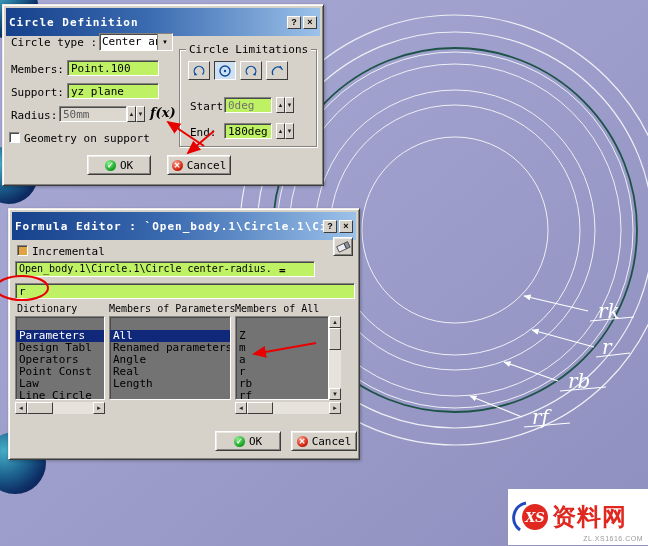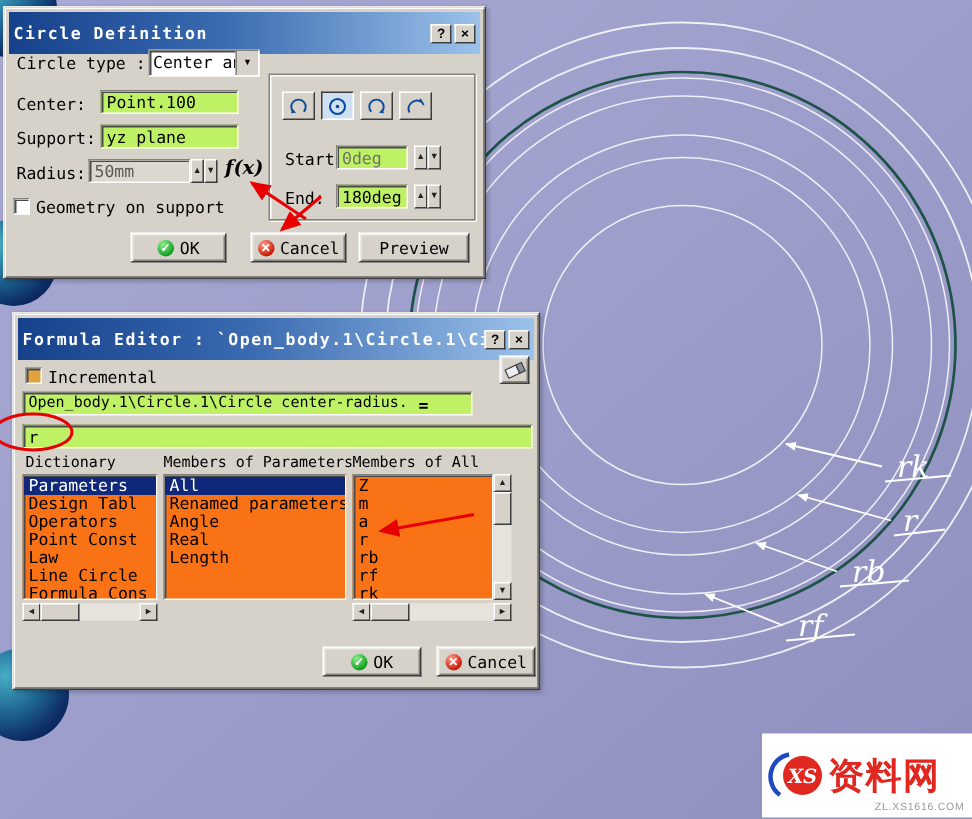--- a/index.html
+++ b/index.html
@@ -48,23 +48,23 @@
   justify-content:center;color:#222;}
 .icobtn{position:absolute;width:22px;height:19px;background:#d6d2ca;border:1px solid;
   border-color:#fff #3c3c3c #3c3c3c #fff;display:flex;align-items:center;justify-content:center;}
 .icobtn.sel{border-color:#3c3c3c #fff #fff #3c3c3c;background:#cfe0f2;}
 .combo{position:absolute;display:flex;background:#fff;border:1px solid;
   border-color:#84827e #fff #fff #84827e;box-shadow:inset 1px 1px 0 #4a4a4a;}
 .combo-text{flex:1;font:11px "DejaVu Sans Mono",monospace;padding:1px 2px;
   white-space:nowrap;overflow:hidden;}
 .combo-btn{width:15px;flex:none;background:#d6d2ca;border-left:1px solid #84827e;font-size:6px;
   display:flex;align-items:center;justify-content:center;}
-.list{position:absolute;background:#f97316;border:1px solid;border-color:#84827e #fff #fff #84827e;
+.list{position:absolute;background:#737373;border:1px solid;border-color:#84827e #fff #fff #84827e;
   box-shadow:inset 1px 1px 0 #4a4a4a;font:11px "DejaVu Sans Mono",monospace;
-  overflow:hidden;padding-top:1px;}
+  overflow:hidden;padding-top:13px;}
 .li{height:12px;line-height:12px;padding:0 3px;white-space:nowrap;overflow:hidden;}
 .li.sel{background:#10287a;color:#fff;}
 .sb{position:absolute;display:flex;background:#e6e3dd;}
 .sb.v{flex-direction:column;}
 .sb-btn{flex:none;width:12px;height:12px;background:#d6d2ca;border:1px solid;
   border-color:#fff #3c3c3c #3c3c3c #fff;font-size:6px;display:flex;align-items:center;
   justify-content:center;color:#222;}
 .sb-thumb{flex:none;background:#d6d2ca;border:1px solid;border-color:#fff #3c3c3c #3c3c3c #fff;}
 .sb.h .sb-thumb{width:26px;height:12px;}
 .sb.v .sb-thumb{width:12px;height:22px;}
@@ -129,38 +129,39 @@
         <span class="tbtn">×</span>
       </span>
     </div>
 
     <div class="lbl" style="left:8px;top:31px">Circle type :</div>
     <div class="combo" style="left:96px;top:28px;width:74px;height:18px">
       <span class="combo-text">Center and</span>
       <span class="combo-btn">▼</span>
     </div>
 
-    <div class="lbl" style="left:8px;top:58px">Center:</div>
+    <div class="lbl" style="left:8px;top:58px">Members:</div>
     <div class="field" style="left:64px;top:55px;width:92px;height:16px">Point.100</div>
 
     <div class="lbl" style="left:8px;top:81px">Support:</div>
     <div class="field" style="left:64px;top:78px;width:92px;height:16px">yz plane</div>
 
     <div class="lbl" style="left:8px;top:104px">Radius:</div>
     <div class="field dis" style="left:56px;top:101px;width:68px;height:16px">50mm</div>
     <div class="spin" style="left:124px;top:101px">
       <span class="sbt">▲</span>
       <span class="sbt">▼</span>
     </div>
     <div class="fx" style="left:147px;top:100px">f(x)</div>
 
     <div class="chk" style="left:6px;top:127px"></div>
     <div class="lbl" style="left:21px;top:127px">Geometry on support</div>
 
     <div class="grp" style="left:176px;top:44px;width:138px;height:98px">
+      <span class="grp-title">Circle Limitations</span>
       <div class="icobtn" style="left:8px;top:11px">
         <svg width="14" height="14">
             <path d="M3.5 10.5 A4.8 4.8 0 1 1 10.5 10.5" fill="none" stroke="#084a9c" stroke-width="1.3"></path>
             <path d="M2 11.5 l3.4 -0.4 l-2.4 -2.4 z" fill="#084a9c"></path>
           </svg>
       </div>
       <div class="icobtn sel" style="left:34px;top:11px">
         <svg width="14" height="14">
             <circle cx="7" cy="7" r="5" fill="none" stroke="#084a9c" stroke-width="1.4"></circle>
             <circle cx="7" cy="7" r="1.2" fill="#084a9c"></circle>
@@ -194,23 +195,20 @@
       </div>
     </div>
 
     <div class="btn" style="left:84px;top:150px;width:64px;height:20px">
       <span class="ball g">✓</span>
       <span>OK</span>
     </div>
     <div class="btn" style="left:164px;top:150px;width:64px;height:20px">
       <span class="ball r">✕</span>
       <span>Cancel</span>
-    </div>
-    <div class="btn" style="left:236px;top:150px;width:74px;height:20px">
-      <span>Preview</span>
     </div>
   </div>
 
   <div class="win" style="left:8px;top:208px;width:352px;height:252px;z-index:20">
     <div class="tb">
       <span class="tb-text">Formula Editor : `Open_body.1\Circle.1\Circ...</span>
       <span class="tbtns">
         <span class="tbtn">?</span>
         <span class="tbtn">×</span>
       </span>

